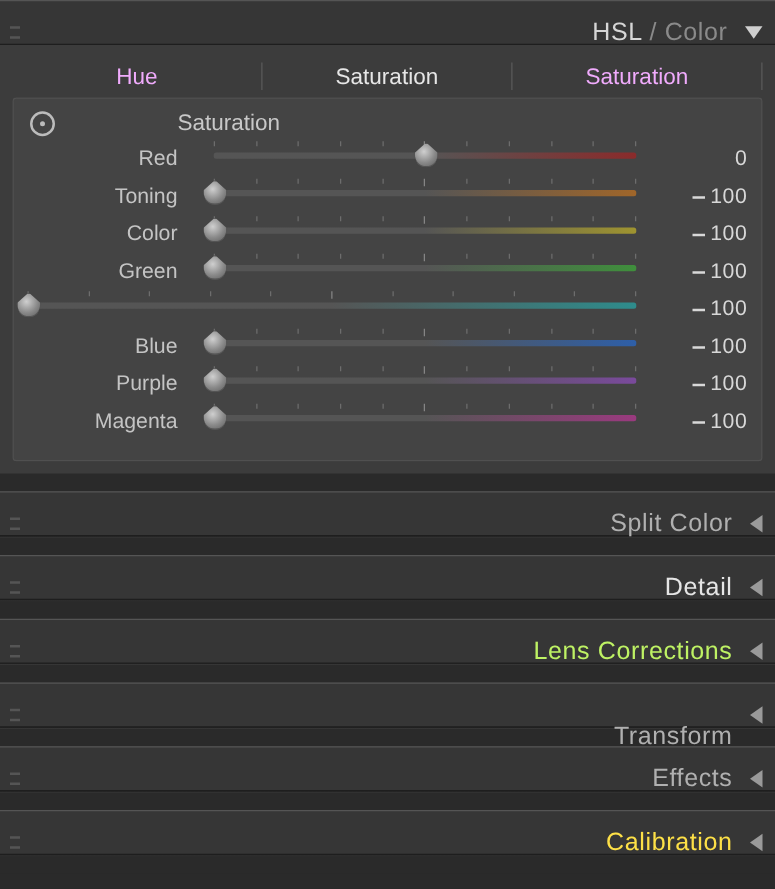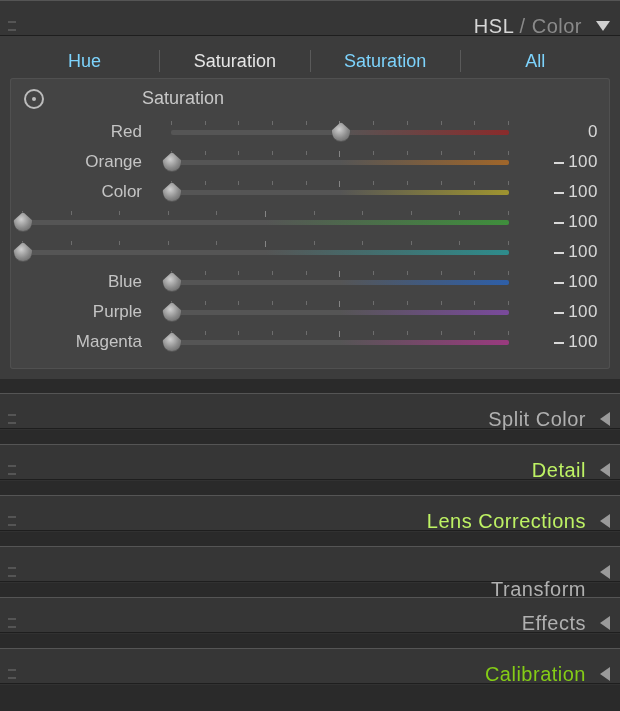--- a/index.html
+++ b/index.html
@@ -71,21 +71,21 @@
     padding: 8px 10px 10px 10px;
   }
   .tabs {
     display: flex;
     align-items: center;
     height: 34px;
   }
   .tab {
     flex: 1;
     text-align: center;
-    color: #7dd3fc;
+    color: #f0abfc;
     font-size: 18px;
     cursor: pointer;
   }
   .tab.active { color: #e6e6e6; }
   .tab-sep {
     width: 1px;
     height: 22px;
     background: #5a5a5a;
   }
   .sliders-wrap {
@@ -116,21 +116,20 @@
     background: #bcbcbc;
     border-radius: 50%;
   }
   .section-title {
     margin-left: 98px;
     color: #c8c8c8;
     font-size: 18px;
   }
   .slider-row {
     display: flex;
-    align-items: center;
     height: 30px;
     gap: 19px;
   }
   .slider-label {
     width: 120px;
     text-align: right;
     padding-right: 10px;
     color: #c4c4c4;
     font-size: 17px;
   }
@@ -220,21 +219,20 @@
   </div>
 
   <div class="tabs-area">
     <div class="tabs" id="tabs-container">
         <div class="tab">Hue</div>
         <div class="tab-sep"></div>
         <div class="tab active">Saturation</div>
         <div class="tab-sep"></div>
         <div class="tab">Saturation</div>
         <div class="tab-sep"></div>
-        <div class="tab">All</div>
       </div>
 
     <div class="sliders-wrap">
       <div class="section-title-row">
         <div class="target"></div>
         <div class="section-title">Saturation</div>
       </div>
       <div id="sliders-container">
           <div class="slider-row">
             <div class="slider-label">Red</div>
@@ -251,21 +249,21 @@
                 <span></span>
                 <span></span>
                 <span></span>
                 <span></span>
               </div>
               <div class="knob" style="left: 50%;"></div>
             </div>
             <div class="slider-value"><span>0</span></div>
           </div>
           <div class="slider-row">
-            <div class="slider-label">Orange</div>
+            <div class="slider-label">Toning</div>
             <div class="slider-track-box">
               <div class="slider-track grad-orange"></div>
               <div class="ticks">
                 <span></span>
                 <span></span>
                 <span></span>
                 <span></span>
                 <span></span>
                 <span class="mid"></span>
                 <span></span>
@@ -293,20 +291,21 @@
                 <span></span>
                 <span></span>
                 <span></span>
                 <span></span>
               </div>
               <div class="knob" style="left: 0%;"></div>
             </div>
             <div class="slider-value"><span class="neg-sign"></span><span>100</span></div>
           </div>
           <div class="slider-row">
+            <div class="slider-label">Green</div>
             <div class="slider-track-box">
               <div class="slider-track grad-green"></div>
               <div class="ticks">
                 <span></span>
                 <span></span>
                 <span></span>
                 <span></span>
                 <span></span>
                 <span class="mid"></span>
                 <span></span>
@@ -419,21 +418,21 @@
         <div class="disclosure tri-left"></div>
       </div>
       <div class="thin-sep"></div>
       <div class="gap"></div>
       <div class="panel-header">
         <div class="drag-dots">
           <span></span>
           <span></span>
         </div>
         <div class="panel-spacer"></div>
-        <div class="panel-title dim" style="color: #bef264;">Detail</div>
+        <div class="panel-title dim" style="color: #e5e5e5;">Detail</div>
         <div class="disclosure tri-left"></div>
       </div>
       <div class="thin-sep"></div>
       <div class="gap"></div>
       <div class="panel-header">
         <div class="drag-dots">
           <span></span>
           <span></span>
         </div>
         <div class="panel-spacer"></div>
@@ -463,20 +462,20 @@
         <div class="disclosure tri-left"></div>
       </div>
       <div class="thin-sep"></div>
       <div class="gap"></div>
       <div class="panel-header">
         <div class="drag-dots">
           <span></span>
           <span></span>
         </div>
         <div class="panel-spacer"></div>
-        <div class="panel-title dim" style="color: #84cc16;">Calibration</div>
+        <div class="panel-title dim" style="color: #fde047;">Calibration</div>
         <div class="disclosure tri-left"></div>
       </div>
       <div class="thin-sep"></div>
       <div class="gap"></div>
     </div>
 
 </div>
 
 </body></html>

